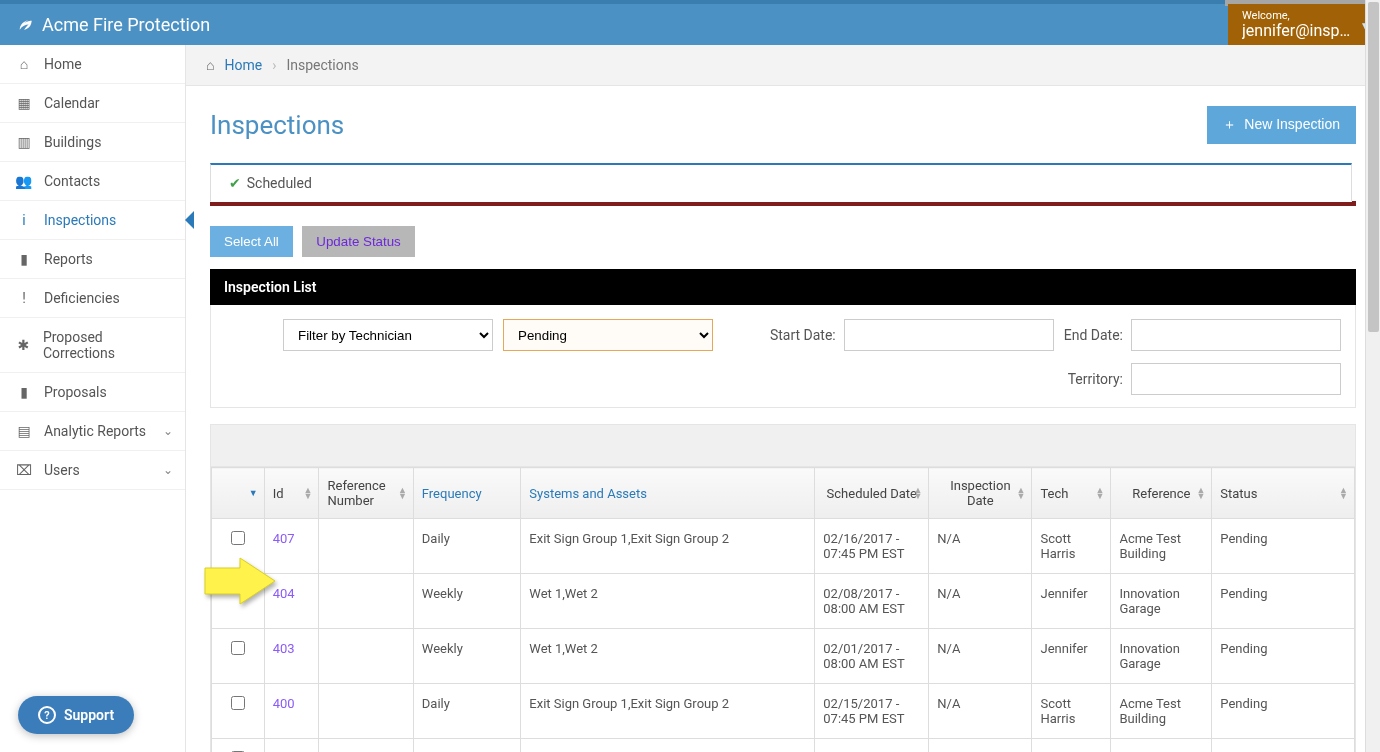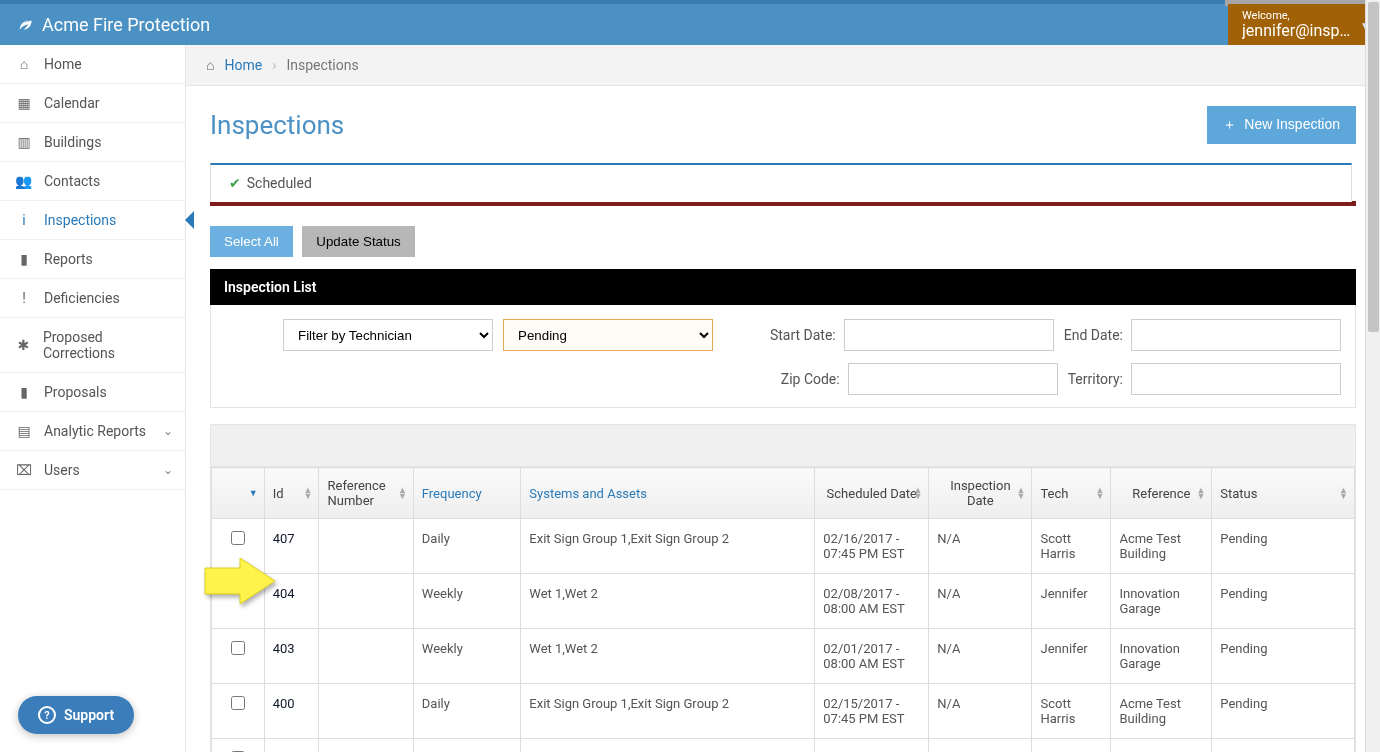--- a/index.html
+++ b/index.html
@@ -41,42 +41,42 @@
 .tabs{border-bottom:5px solid #7f1d1d;display:flex;flex-direction:column;}
 .tab{padding:10px 18px;border:1px solid #ddd;border-bottom:none;background:#f7f7f7;margin-right:4px;cursor:pointer;position:relative;top:1px;}
 .tab.active{background:#fff;border-top:2px solid #2a7ab9;border-bottom:1px solid #fff;}
 .tab .tick{color:#3fa24a;margin-right:6px;}
 .tab .cal{color:#9b7fc7;margin-right:6px;}
 .tab.inactive{color:#9b7fc7;}
 
 
 .toolbar{margin-top:20px;}
 .btn-blue{background:#6bb0e0;color:#fff;border:none;padding:8px 14px;margin-right:6px;cursor:pointer;}
-.btn-gray{background:#b7b7b7;color:#000000;border:none;padding:8px 14px;cursor:pointer;}
+.btn-gray{background:#b7b7b7;color:#6d28d9;border:none;padding:8px 14px;cursor:pointer;}
 
 
 .panel-head{background:#000000;color:#fff;padding:10px 14px;font-weight:600;margin-top:12px;}
 .filter-row{background:#fff;padding:14px 14px 0 14px;border:1px solid #e5e5e5;border-top:none;}
 .filter-line{display:flex;align-items:center;gap:10px;margin-bottom:12px;flex-wrap:wrap;}
 .sel{padding:6px 26px 6px 10px;border:1px solid #ccc;background:#fff;height:32px;min-width:210px;}
 .sel.orange{border-color:#e6a759;background:#fffcf7;}
 .inp{border:1px solid #ccc;height:32px;width:210px;padding:0 8px;}
 .rgrp{display:flex;gap:10px;justify-content:flex-end;margin-left:auto;}
 .rgrp .g{display:flex;align-items:center;gap:8px;}
 
 
 .tbl-wrap{margin-top:16px;border:1px solid #e5e5e5;position:relative;}
 .tbl-pre{height:42px;background:#f0f0f0;border-bottom:1px solid #e5e5e5;}
 table{width:100%;border-collapse:collapse;table-layout:fixed;}
 th{background:linear-gradient(#fafafa,#eee);border:1px solid #ddd;padding:10px 8px;font-weight:400;color:#444;font-size:13px;text-align:left;position:relative;vertical-align:middle;}
 th.link{color:#2a7ab9;}
 th .sort{position:absolute;right:6px;top:50%;transform:translateY(-50%);font-size:9px;color:#aaa;line-height:0.7;}
 th .sort.active-sort{color:#2a7ab9;}
 td{border:1px solid #ddd;padding:12px 8px;vertical-align:top;font-size:13px;color:#555;}
-td a{color:#0f172a;}
+td a{color:#8b5cf6;}
 .cb{text-align:center;}
 input[type=checkbox]{width:14px;height:14px;}
 
 
 .support{position:fixed;left:18px;bottom:18px;background:#3b7dbb;color:#fff;border-radius:22px;padding:10px 20px;font-weight:600;display:flex;align-items:center;gap:8px;box-shadow:0 2px 8px rgba(0,0,0,0.25);cursor:pointer;}
 .support .q{display:inline-block;width:18px;height:18px;border:2px solid #fff;border-radius:50%;text-align:center;font-size:11px;line-height:15px;}
 
 
 .anno-arrow{position:absolute;left:200px;top:556px;z-index:5;filter:drop-shadow(2px 3px 2px rgba(0,0,0,0.3));}
 
@@ -209,24 +209,20 @@
                 <input class="inp" style="">
               </div>
             <div class="g">
                 <label>End Date:</label>
                 <input class="inp" style="">
               </div>
           </div>
         </div>
         <div class="filter-line">
           <div class="rgrp">
-            <div class="g">
-                <label>Zip Code:</label>
-                <input class="inp" style="">
-              </div>
             <div class="g">
                 <label>Territory:</label>
                 <input class="inp" style="">
               </div>
           </div>
         </div>
       </div>
 
       <div class="tbl-wrap">
         <div class="tbl-pre"></div>

